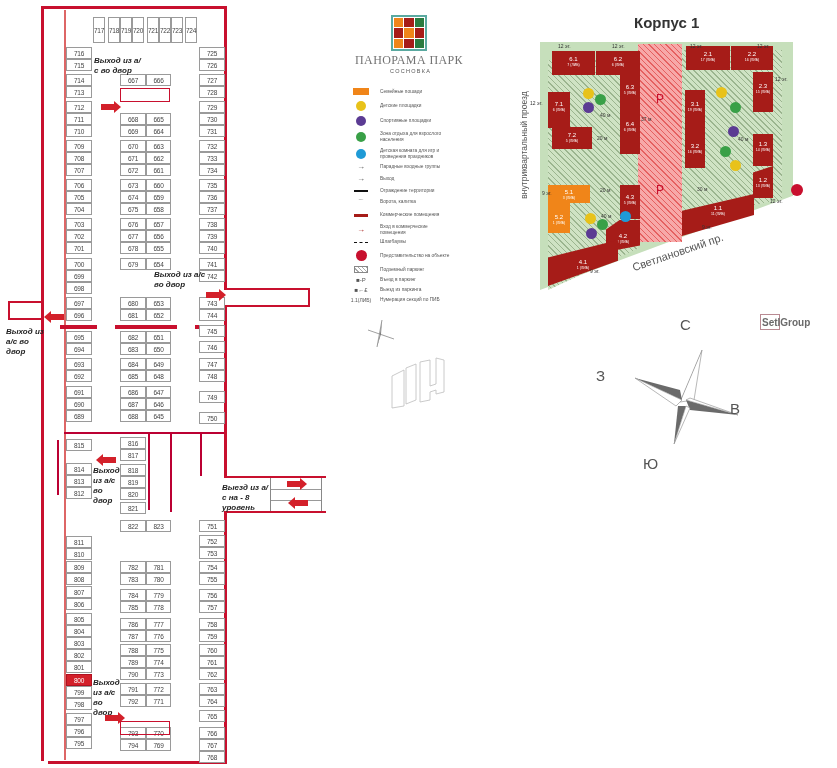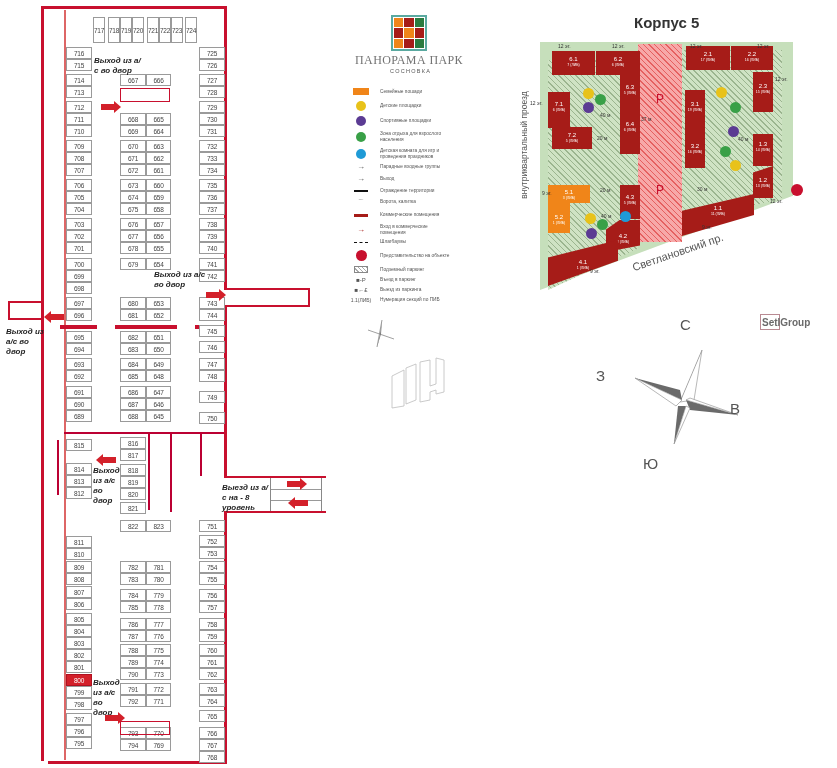--- a/index.html
+++ b/index.html
@@ -382,21 +382,21 @@
       <polygon points="18,3 16,17 13,30 17,17" fill="#777"></polygon>
     </svg>
 </div>
 <div class="abs" style="left:390px;top:356px;width:56px;height:54px;opacity:0.55">
   <svg width="56" height="54" viewBox="0 0 56 54">
       <path d="M2 20 L14 14 L14 50 L2 52 Z M16 12 L26 8 L26 44 L16 48 Z M30 6 L40 4 L40 30 L46 28 L46 2 L54 4 L54 36 L46 38 L46 34 L40 36 L40 44 L30 46 Z" fill="none" stroke="#888" stroke-width="0.8"></path>
     </svg>
 </div>
 
 <div>
-  <div class="site-title">Корпус 5</div>
+  <div class="site-title">Корпус 1</div>
   <div class="green" style="left:540px;top:42px;width:253px;height:248px;clip-path:polygon(0 0,100% 0,100% 62%,0 100%)"></div>
   <div class="hatch" style="left:548px;top:60px;width:90px;height:230px;clip-path:polygon(0 0,100% 0,100% 82%,0 100%)"></div>
   <div class="hatch" style="left:680px;top:50px;width:102px;height:170px;clip-path:polygon(0 0,100% 0,100% 88%,0 100%)"></div>
   <div class="parking-hatch" style="left:638px;top:44px;width:44px;height:198px"></div>
   <div class="abs" style="left:656px;top:92px;font-size:12px;color:#c8102e">P</div>
   <div class="abs" style="left:656px;top:183px;font-size:12px;color:#c8102e">P</div>
 
   <div class="bld" style="left:552px;top:51px;width:43px;height:24px;padding-top:4px"><span>6.1</span><small>7 (ЛИБ)</small></div>
   <div class="bld" style="left:596px;top:51px;width:44px;height:24px;padding-top:4px"><span>6.2</span><small>6 (ЛИБ)</small></div>
   <div class="bld" style="left:620px;top:75px;width:20px;height:44px;padding-top:8px"><span>6.3</span><small>5 (ЛИБ)</small></div>

